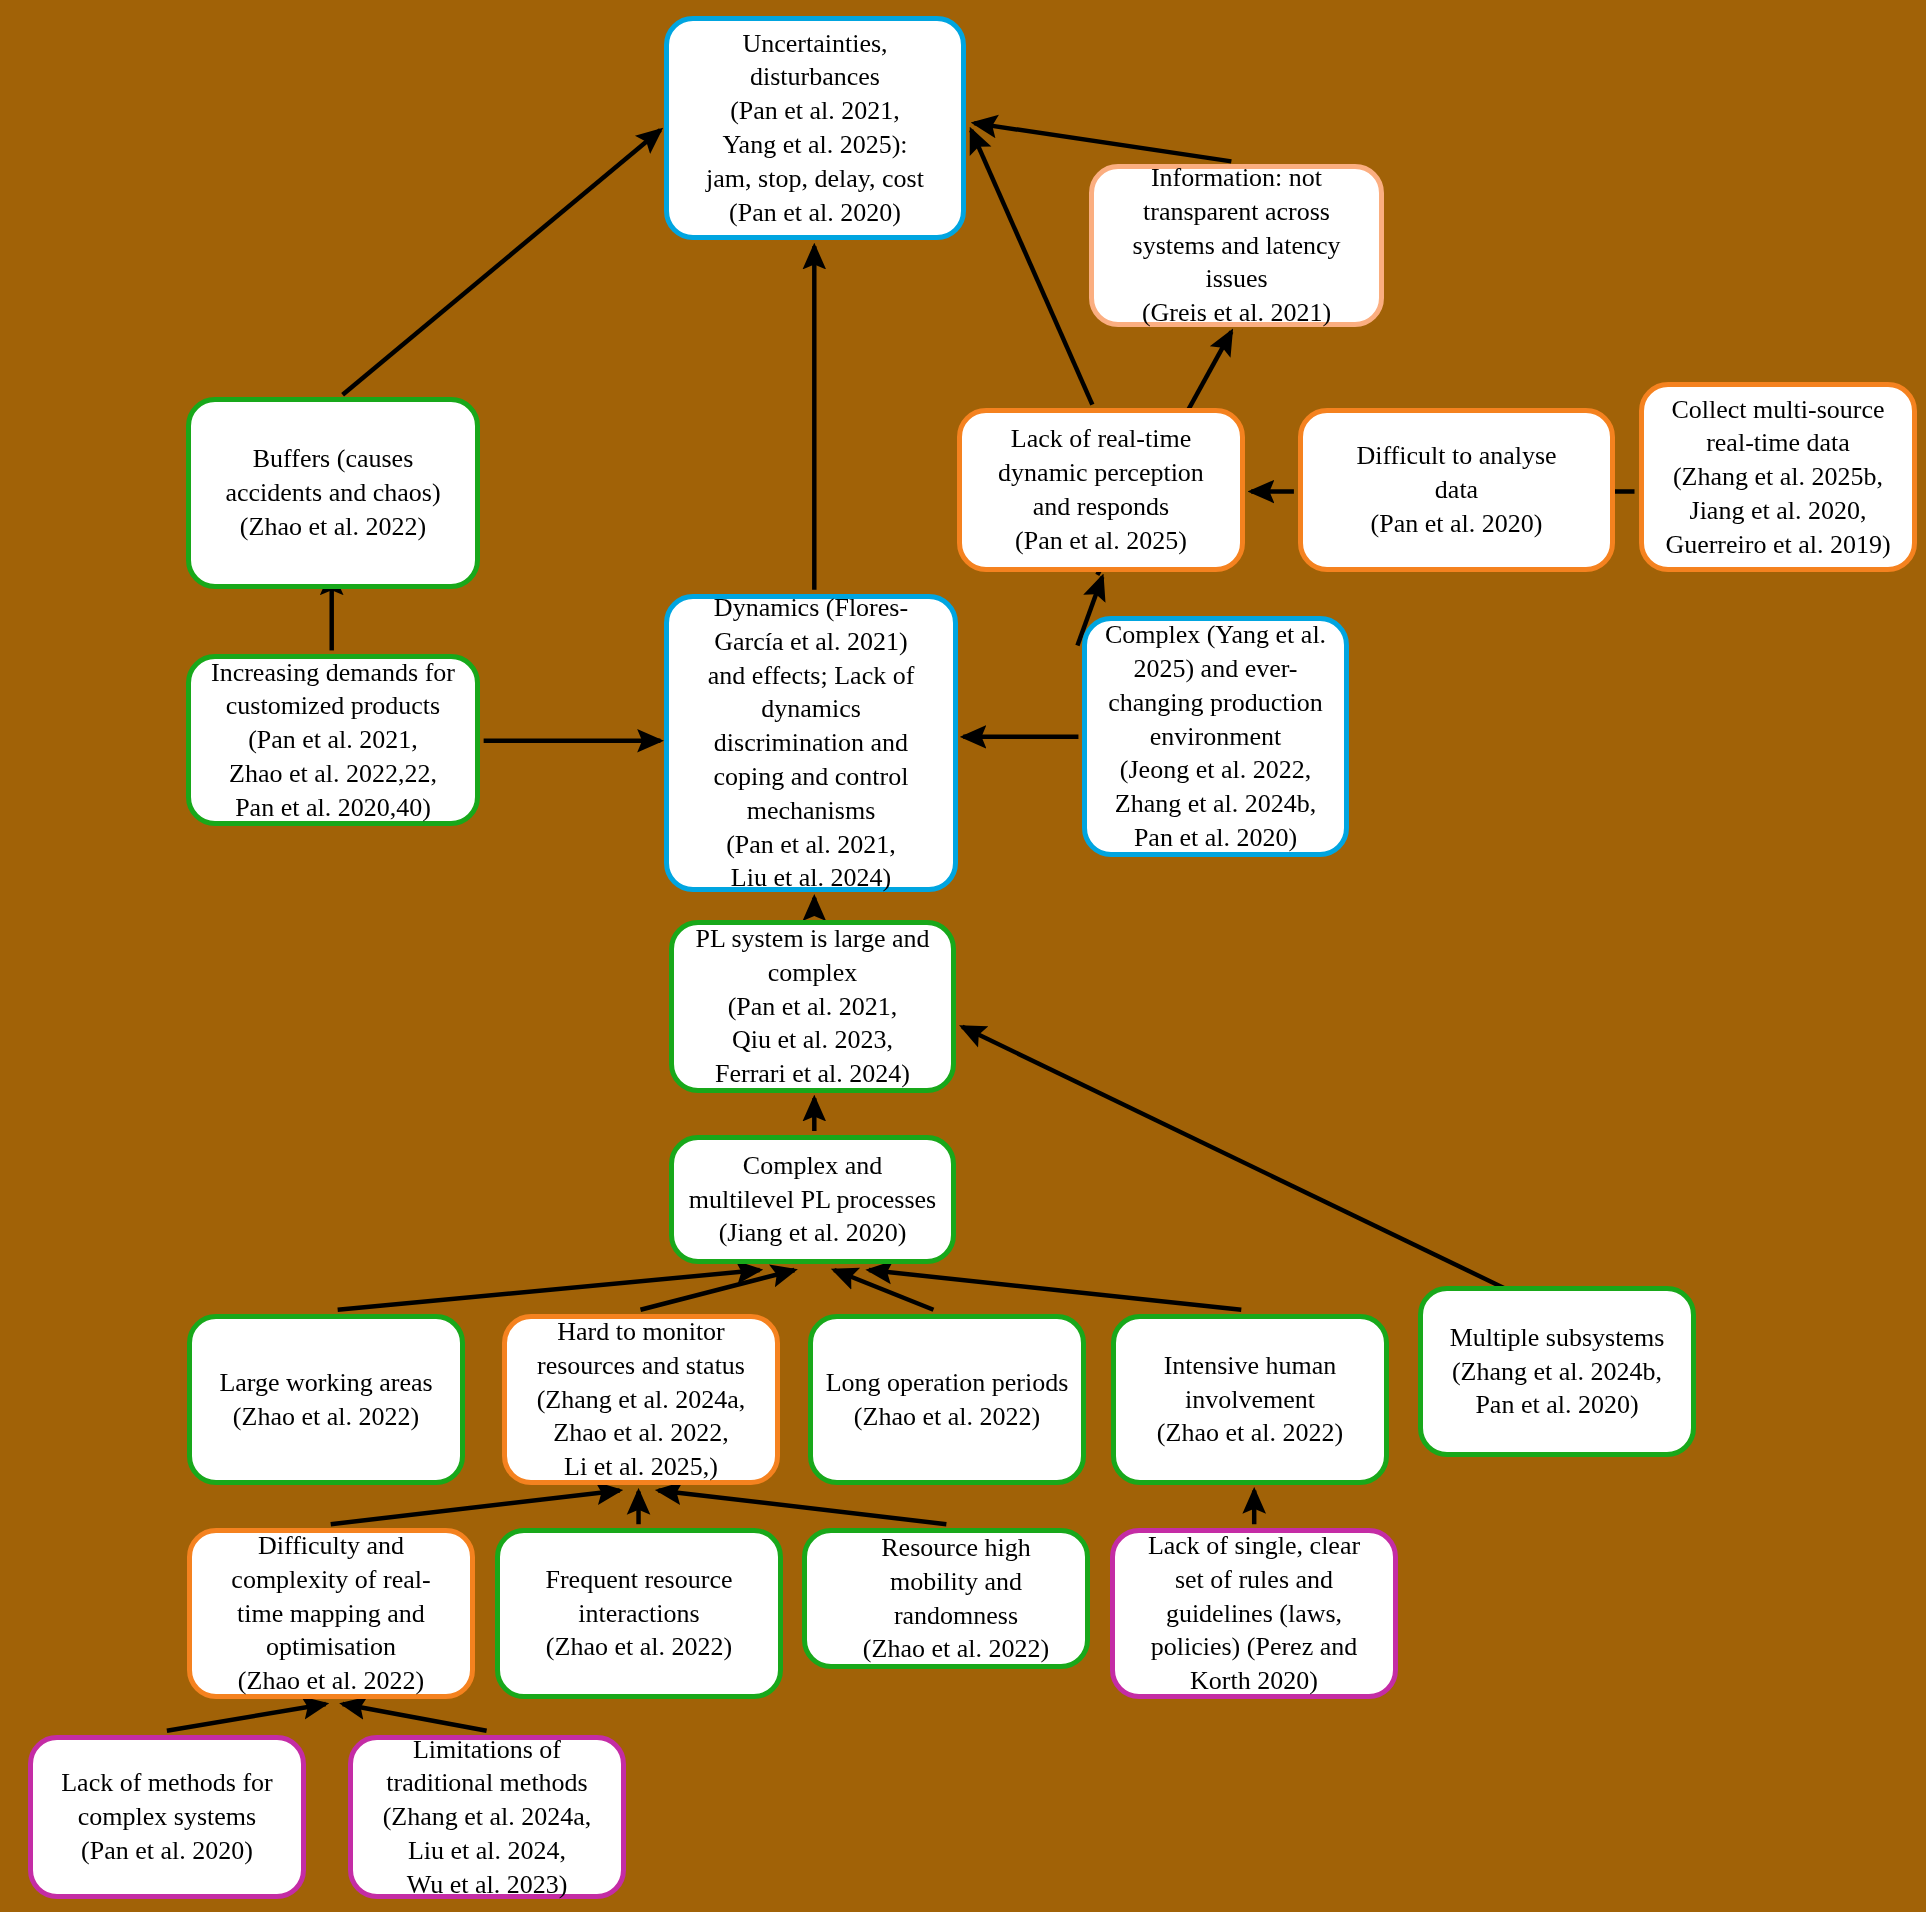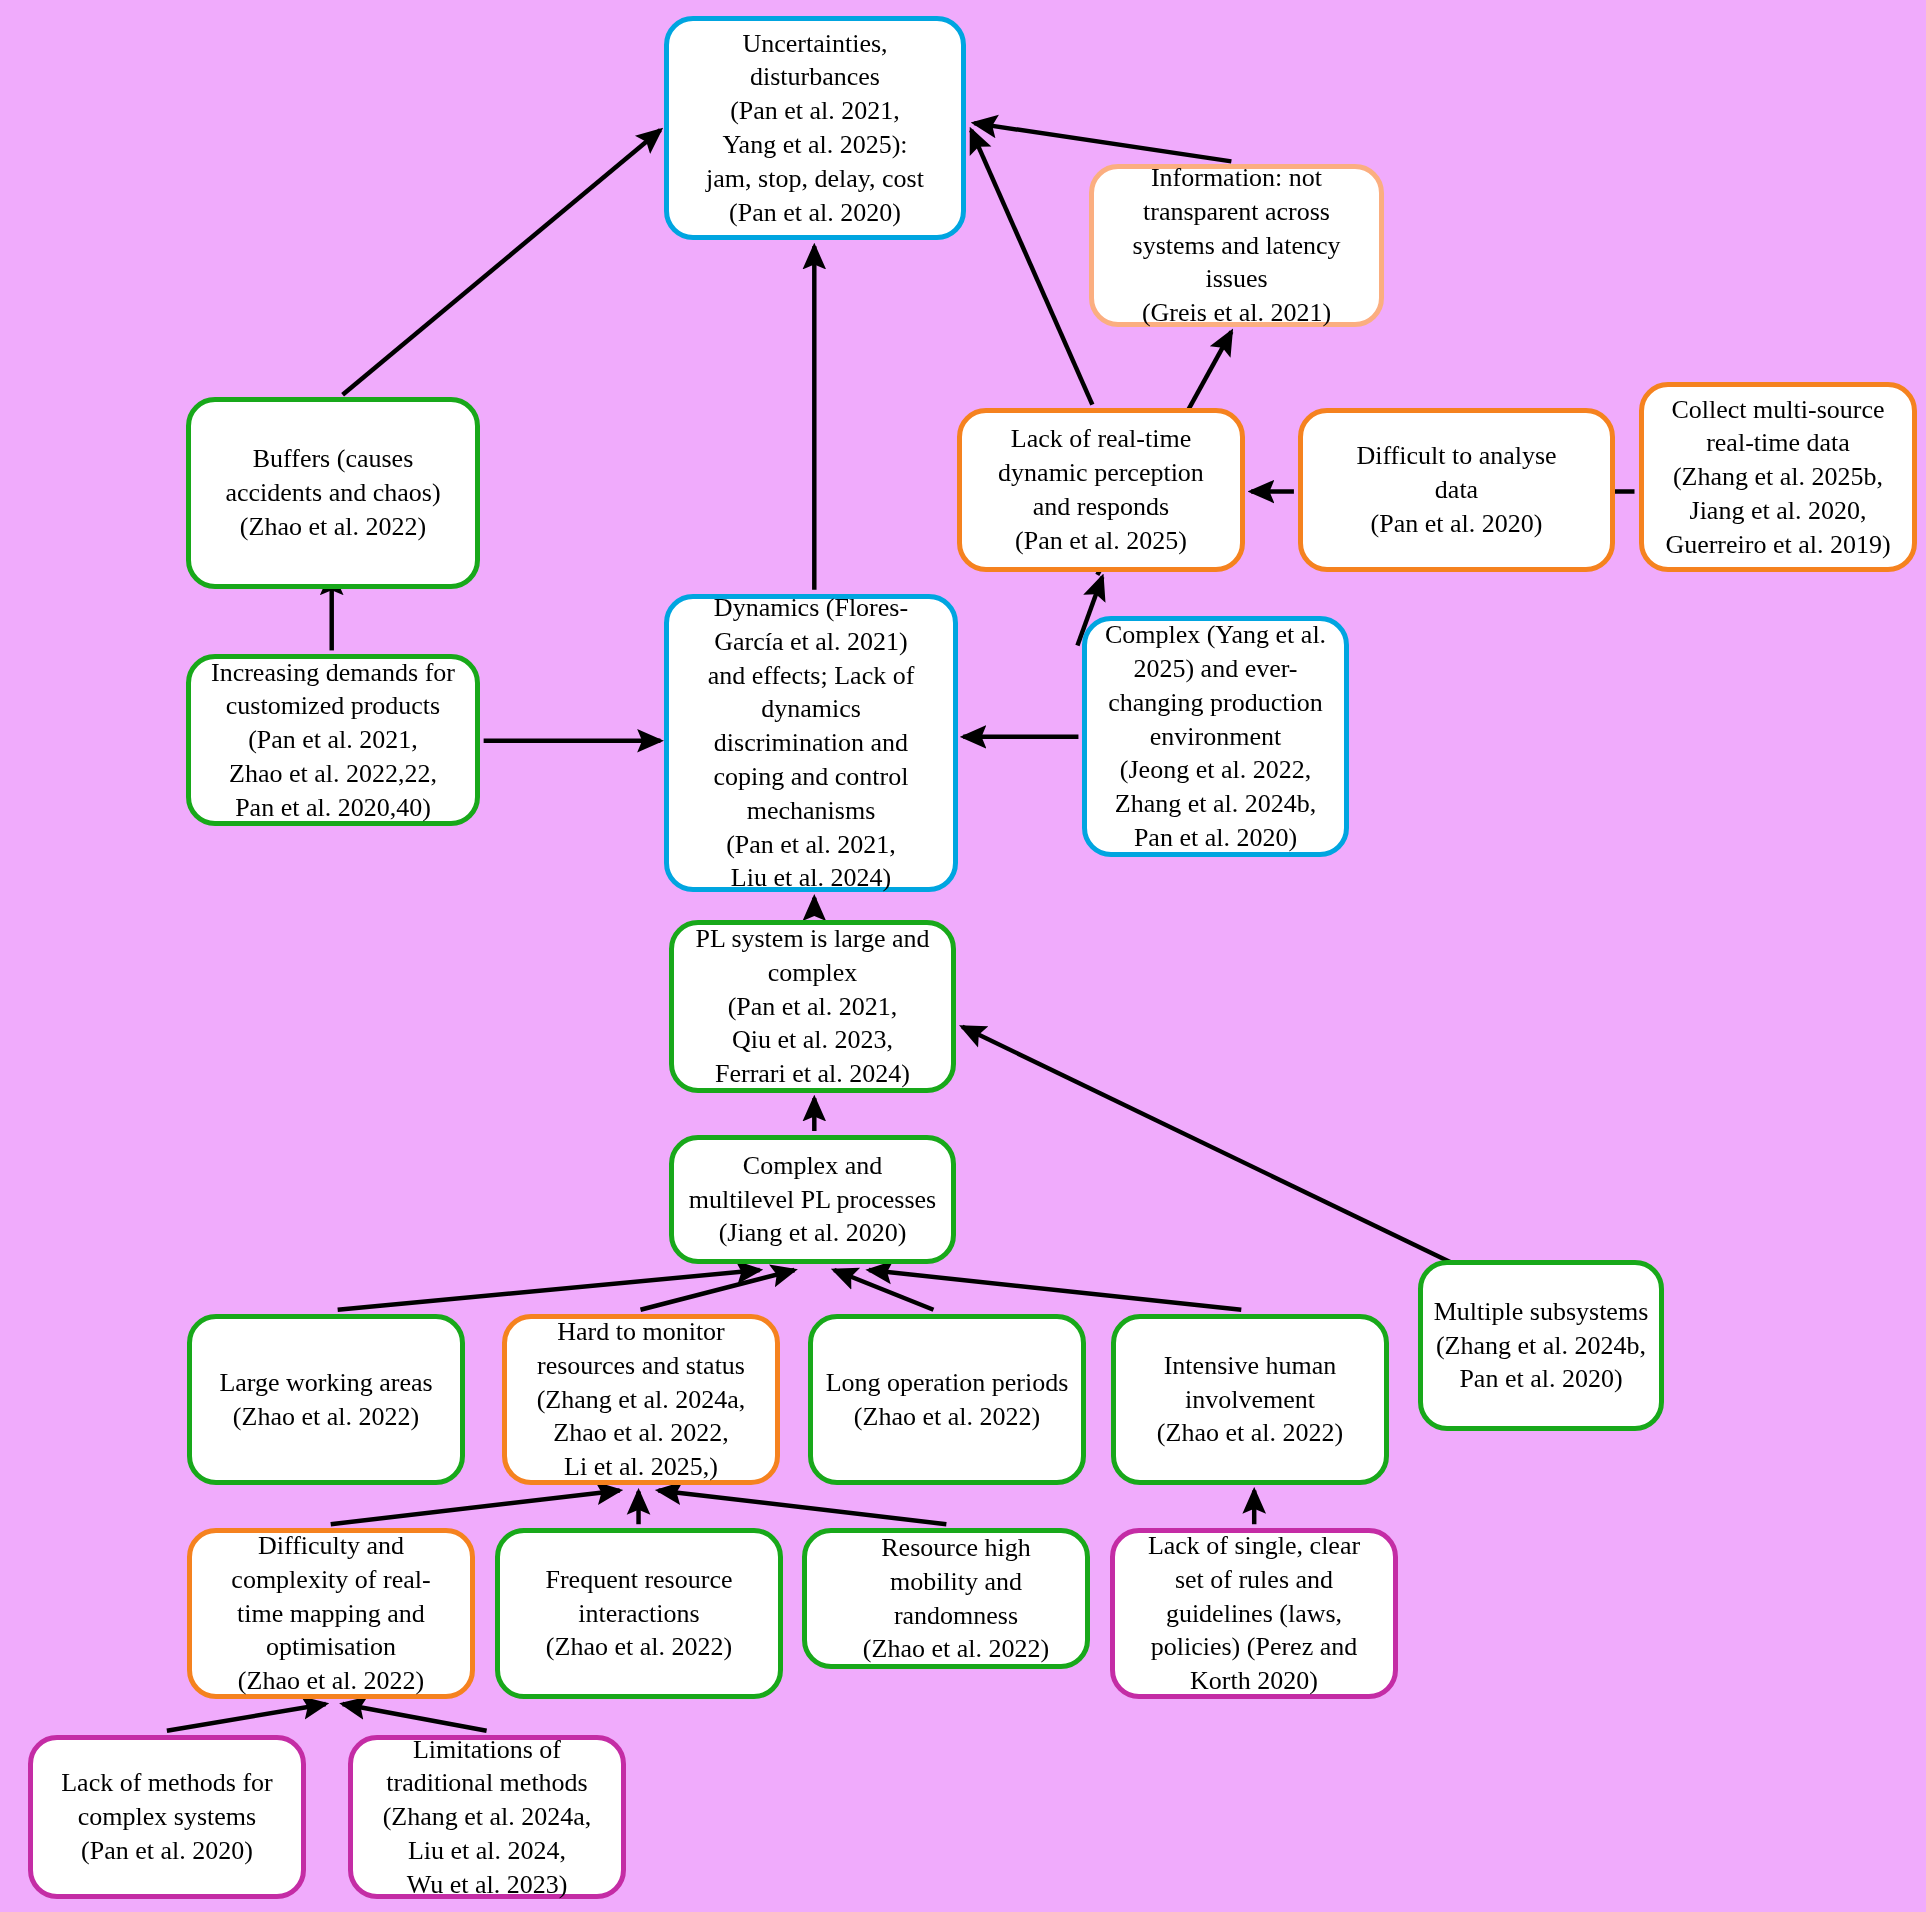--- a/index.html
+++ b/index.html
@@ -1,17 +1,17 @@
 <!DOCTYPE html>
 <html style="font-size:8px"><head>
 <meta charset="utf-8">
 <style>
   html,body{margin:0;padding:0;background:#ffffff;}
   body{font-family:"Liberation Serif",serif;}
-  #stage{position:relative;width:1926px;height:1912px;background:#f0abfc;overflow:hidden;}
+  #stage{position:relative;width:1926px;height:1912px;background:#a16207;overflow:hidden;}
   svg.edges{position:absolute;left:0;top:0;width:1926px;height:1912px;pointer-events:none;}
   .node{
     position:absolute;
     box-sizing:border-box;
     background:#ffffff;
     border-style:solid;
     border-width:5.5px;
     border-radius:29px;
     display:flex;align-items:center;justify-content:center;
     text-align:center;
@@ -125,21 +125,21 @@
       <div class="node" style="left: 502px; top: 1314px; width: 278px; height: 171px; border-color: rgb(245, 130, 31);">Hard to monitor
 resources and status
 (Zhang et al. 2024a,
 Zhao et al. 2022,
 Li et al. 2025,)</div>
       <div class="node" style="left: 808px; top: 1314px; width: 278px; height: 171px; border-color: rgb(24, 168, 26);">Long operation periods
 (Zhao et al. 2022)</div>
       <div class="node" style="left: 1111px; top: 1314px; width: 278px; height: 171px; border-color: rgb(24, 168, 26);">Intensive human
 involvement
 (Zhao et al. 2022)</div>
-      <div class="node" style="left: 1418px; top: 1260px; width: 246px; height: 171px; border-color: rgb(24, 168, 26); padding-left: 8px;">Multiple subsystems
+      <div class="node" style="left: 1418px; top: 1286px; width: 278px; height: 171px; border-color: rgb(24, 168, 26); padding-left: 8px;">Multiple subsystems
 (Zhang et al. 2024b,
 Pan et al. 2020)</div>
       <div class="node" style="left: 187px; top: 1528px; width: 288px; height: 171px; border-color: rgb(245, 130, 31);">Difficulty and
 complexity of real-
 time mapping and
 optimisation
 (Zhao et al. 2022)</div>
       <div class="node" style="left: 495px; top: 1528px; width: 288px; height: 171px; border-color: rgb(24, 168, 26);">Frequent resource
 interactions
 (Zhao et al. 2022)</div>

